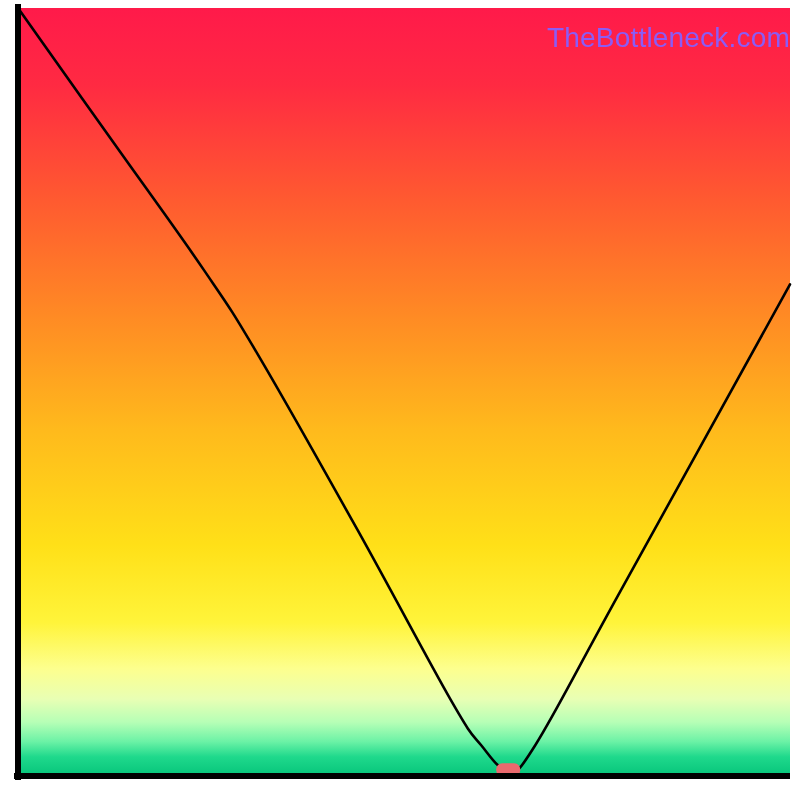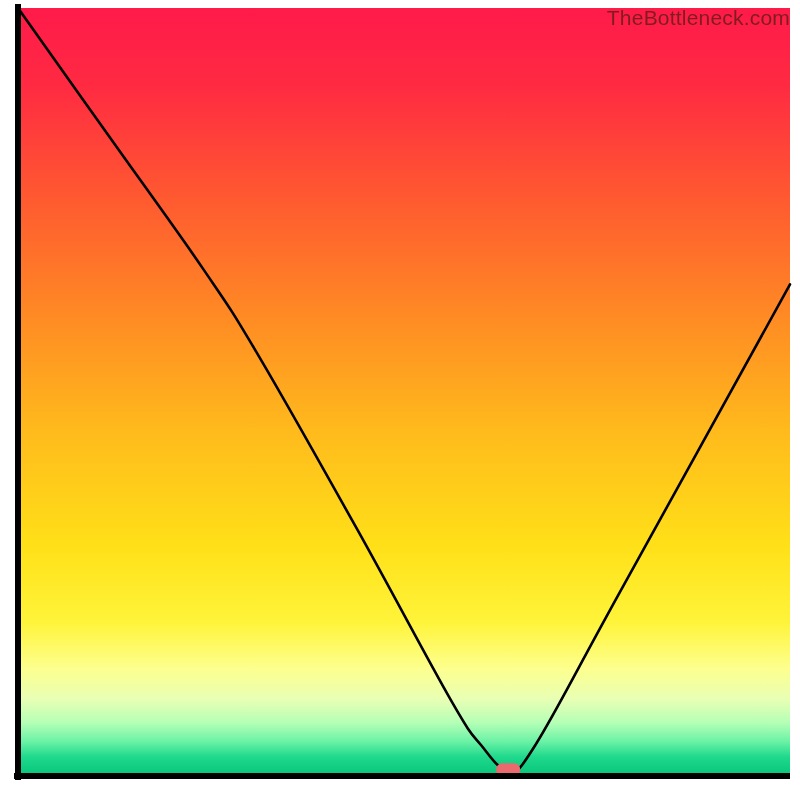--- a/index.html
+++ b/index.html
@@ -11,24 +11,24 @@
     overflow: hidden;
     font-family: Arial, Helvetica, sans-serif;
   }
   .container {
     position: relative;
     width: 800px;
     height: 800px;
   }
   .watermark {
     position: absolute;
-    top: 6px;
+    top: 22px;
     right: 10px;
-    color: #7f1d1d;
-    font-size: 21px;
+    color: #8b5cf6;
+    font-size: 28px;
     font-weight: 500;
     z-index: 5;
     letter-spacing: 0.2px;
   }
   .plot-area {
     position: absolute;
     left: 18px;
     top: 8px;
     width: 772px;
     height: 768px;

